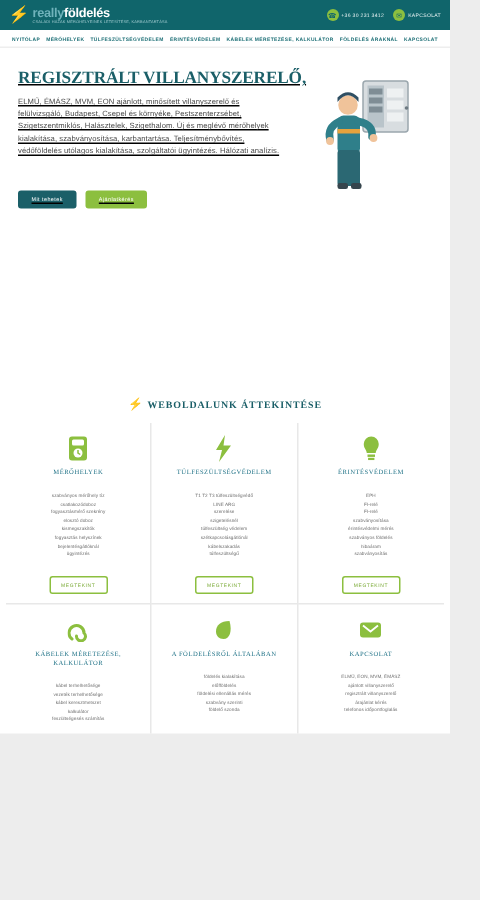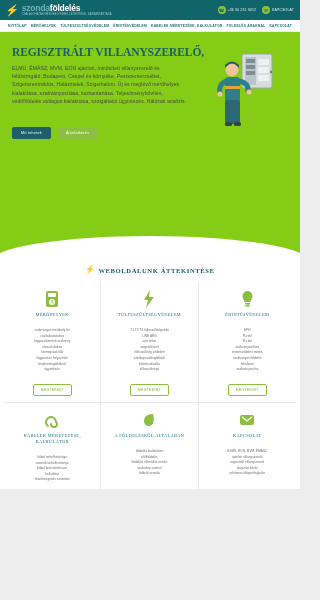--- a/index.html
+++ b/index.html
@@ -45,22 +45,22 @@
     display: flex; align-items: center; justify-content: space-around;
     padding: 0 6px; border-bottom: 1px solid #eee;
   }
   .nav-item {
     font-size: 3.3px; color: #1d6f76; letter-spacing: .25px;
     text-transform: uppercase; white-space: nowrap; font-weight: 600;
   }
 
   
   .hero {
-    position: relative; background: #84cc16;
-    padding: 14px 12px 0 12px; height: 230px;
+    position: relative; background: #ffffff;
+    padding: 14px 12px 0 12px; height: 230px; text-decoration: underline;
   }
   .hero-title {
     font-family: "Liberation Serif", serif;
     font-size: 11.5px; color: #1b5f68; font-weight: 700;
     letter-spacing: -0.1px; line-height: 13px; margin-bottom: 5px;
   }
   .hero-body {
     font-size: 5.1px; color: #4a4a4a; line-height: 8.2px;
     max-width: 176px; letter-spacing: .05px;
   }
@@ -125,21 +125,21 @@
 </head>
 <body>
 
 <div class="page">
 
   <div class="topbar">
     <div class="brand">
       <span class="bolt-logo">⚡</span>
       <span class="brand-text">
         <span class="brand-title">
-          <span class="b1">szonda</span><span class="b2">földelés</span>
+          <span class="b1">really</span><span class="b2">földelés</span>
         </span>
         <span class="brand-sub">CSALÁDI HÁZAK MÉRŐHELYEINEK LÉTESÍTÉSE, KARBANTARTÁSA</span>
       </span>
     </div>
     <div class="topright">
       <div class="pill">
         <span class="circ">☎</span>
         <span class="pill-txt">+36 30 231 3412</span>
       </div>
       <div class="pill">

